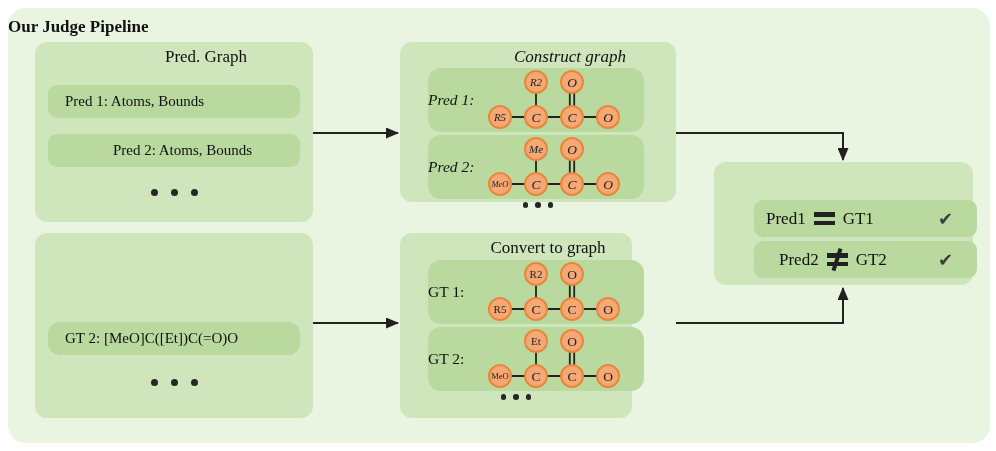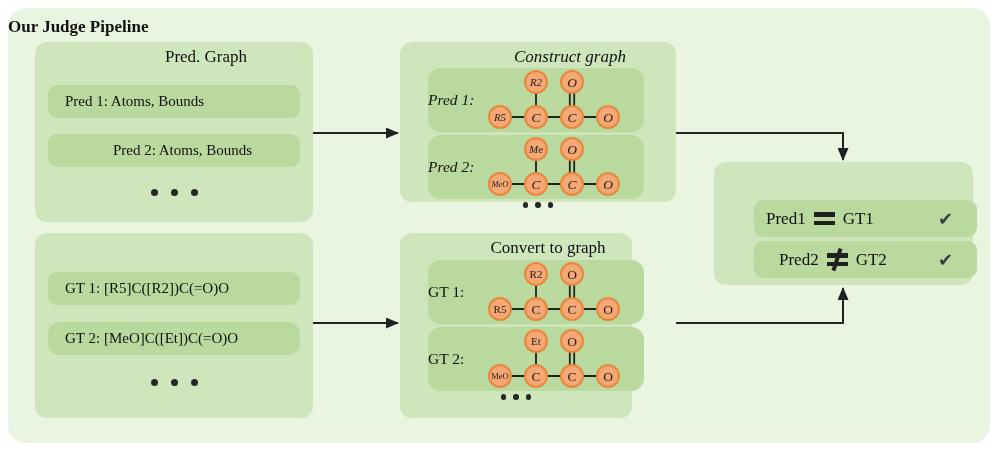--- a/index.html
+++ b/index.html
@@ -63,21 +63,20 @@
       <div class="lrow" style="top:43px;">Pred 1: Atoms, Bounds</div>
       <div class="lrow" style="top:92px;text-align:center;">Pred 2: Atoms, Bounds</div>
       <div class="dots" style="top:147px;">
           <span class="dot"></span>
           <span class="dot"></span>
           <span class="dot"></span>
         </div>
     </div>
 
     <div class="box gt-box">
-      <div class="lrow" style="top:39px;">GT 1: [R5]C([R2])C(=O)O</div>
       <div class="lrow" style="top:89px;border-radius:12px;">GT 2: [MeO]C([Et])C(=O)O</div>
       <div class="dots" style="top:146px;">
           <span class="dot"></span>
           <span class="dot"></span>
           <span class="dot"></span>
         </div>
     </div>
 
     <div class="box construct-box">
       <div class="box-title">Construct graph</div>

